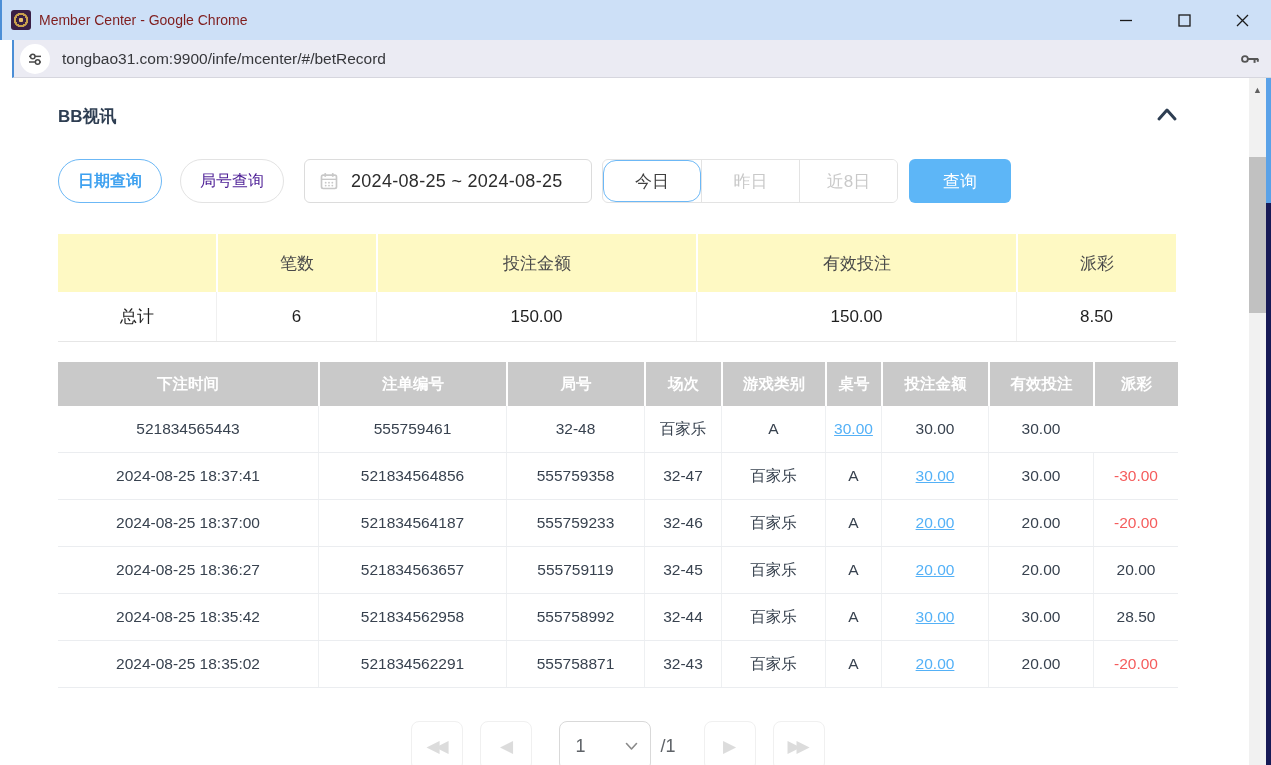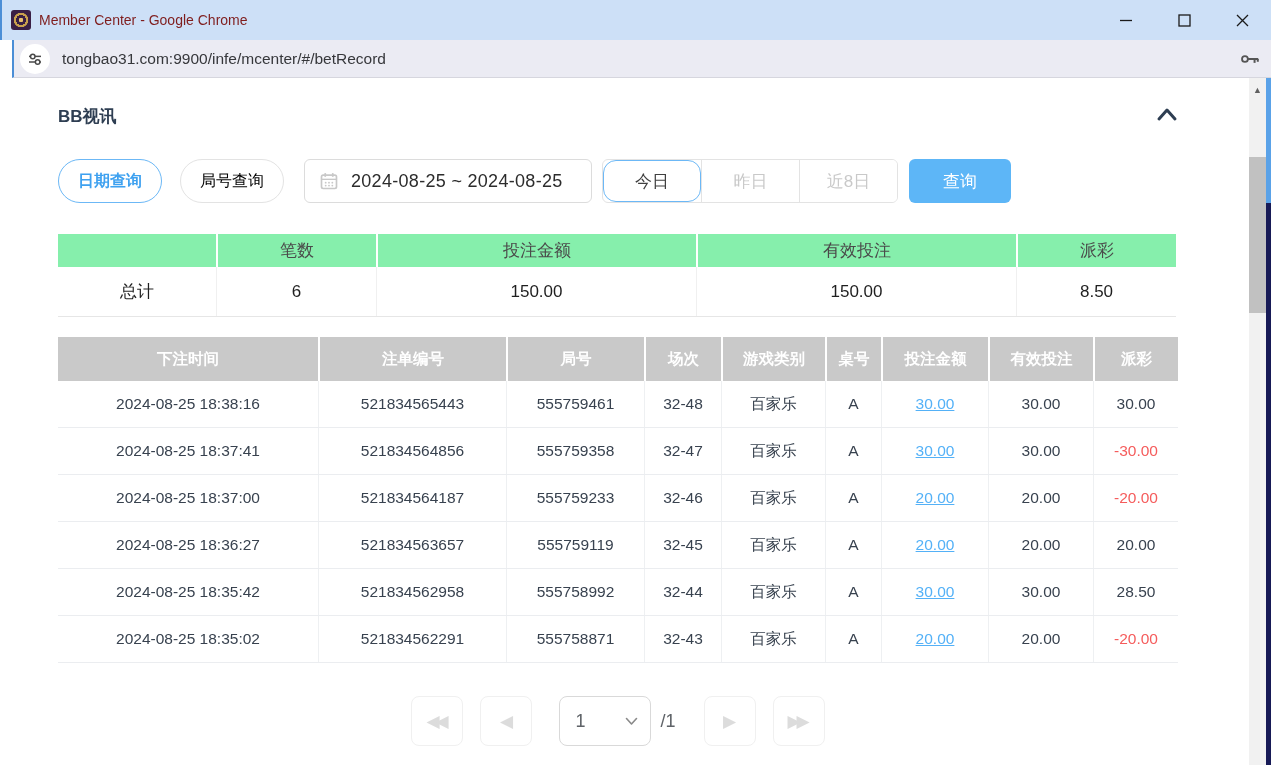--- a/index.html
+++ b/index.html
@@ -31,21 +31,21 @@
   
   .content { position:absolute; left:0; top:78px; width:1249px; height:687px; background:#fff; }
   .inner { margin-left:58px; width:1120px; }
 
   .panel-head { display:flex; align-items:center; margin-top:26px; }
   .panel-title { font-size:17px; font-weight:bold; color:#2e3e52; }
   .collapse { margin-left:auto; margin-right:-8px; padding:2px 6px; cursor:pointer; }
 
   .filter-row { display:flex; align-items:center; margin-top:31px; height:44px; }
   .pill { height:44px; border-radius:22px; background:#fff; border:1px solid #e3e3e3;
-    font-size:16px; color:#000000; display:flex; align-items:center; justify-content:center;
+    font-size:16px; color:#4c1d95; display:flex; align-items:center; justify-content:center;
     width:104px; cursor:pointer; }
   .pill.active { border-color:#6cb8f6; color:#3ea1f0; font-weight:bold; }
   .pill + .pill { margin-left:18px; }
 
   .date-box { margin-left:20px; width:288px; height:44px; border:1px solid #dcdcdc;
     border-radius:6px; display:flex; align-items:center; cursor:pointer; background:#fff; }
   .date-box .cal { margin-left:14px; display:flex; }
   .date-box .val { margin-left:12px; font-size:18px; color:#2c2c2c; letter-spacing:.3px; }
 
   .seg { margin-left:10px; display:flex; height:44px; border:1px solid #e3e3e3; border-radius:6px; }
@@ -56,21 +56,21 @@
   .seg-btn.active { outline:1px solid #6cb8f6; outline-offset:-1px; border-radius:13px;
     color:#404040; position:relative; }
 
   .search-btn { margin-left:11px; width:102px; height:44px; border:none; border-radius:6px;
     background:#5db6f7; color:#fff; font-size:17px; cursor:pointer;
     display:flex; align-items:center; justify-content:center; }
 
   
   .sum-table { margin-top:31px; width:1118px; }
   .sum-head { display:grid; grid-template-columns:158px 160px 320px 320px 160px; }
-  .sum-head .cell { background:#86efac; height:33px; display:flex; align-items:center;
+  .sum-head .cell { background:#fef9c3; height:58px; display:flex; align-items:center;
     justify-content:center; font-size:17px; color:#4a4a4a; border-left:2px solid #fff; }
   .sum-head .cell:first-child { border-left:none; }
   .sum-body { display:grid; grid-template-columns:158px 160px 320px 320px 160px;
     border-bottom:1px solid #e6e6e6; }
   .sum-body .cell { height:49px; display:flex; align-items:center; justify-content:center;
     font-size:17px; color:#1f1f1f; border-left:1px solid #f0f0f0; background:#fff; }
   .sum-body .cell:first-child { border-left:none; }
 
   
   .bet-table { margin-top:20px; width:1120px; }
@@ -220,21 +220,20 @@
         <div class="cell">局号</div>
         <div class="cell">场次</div>
         <div class="cell">游戏类别</div>
         <div class="cell">桌号</div>
         <div class="cell">投注金额</div>
         <div class="cell">有效投注</div>
         <div class="cell">派彩</div>
       </div>
 
       <div class="bt-row">
-        <div class="cell">2024-08-25 18:38:16</div>
         <div class="cell">521834565443</div>
         <div class="cell">555759461</div>
         <div class="cell">32-48</div>
         <div class="cell">百家乐</div>
         <div class="cell">A</div>
         <div class="cell link">30.00</div>
         <div class="cell">30.00</div>
         <div class="cell">30.00</div>
       </div>
       <div class="bt-row">

